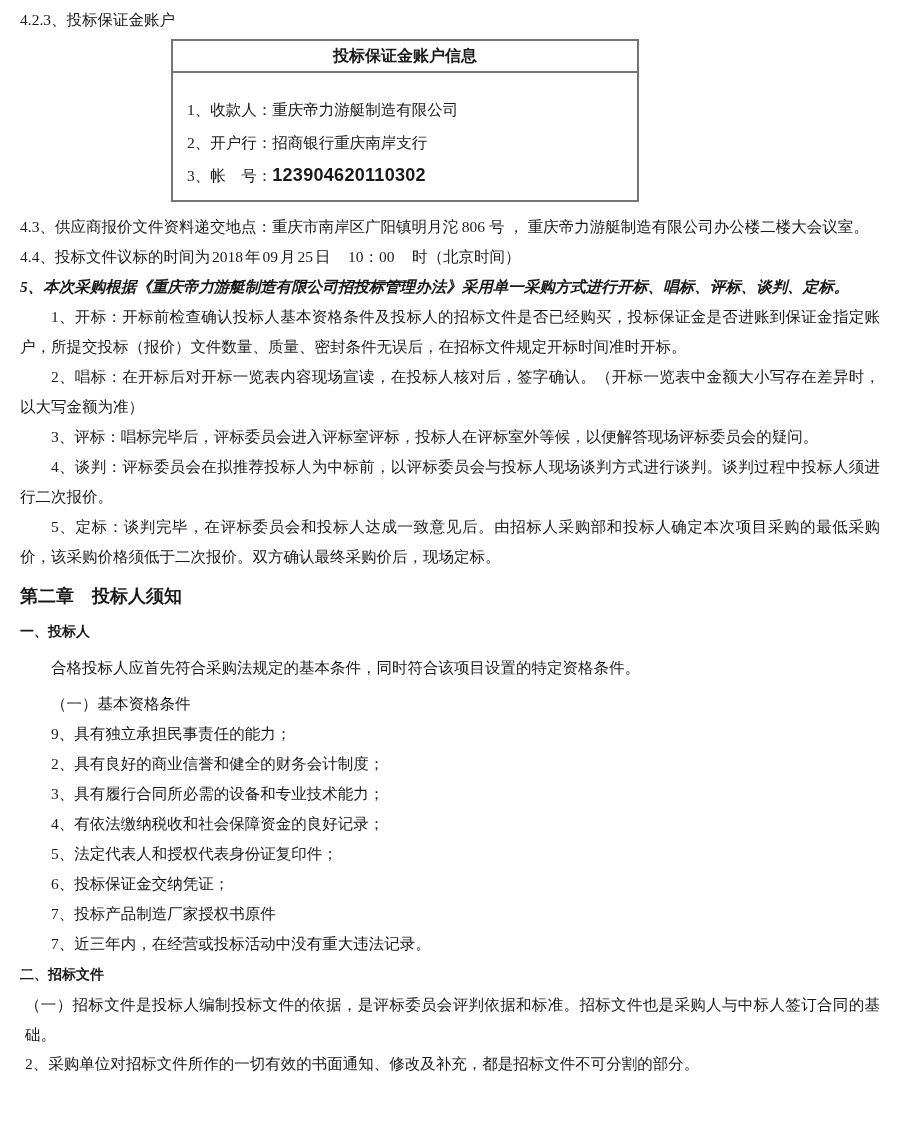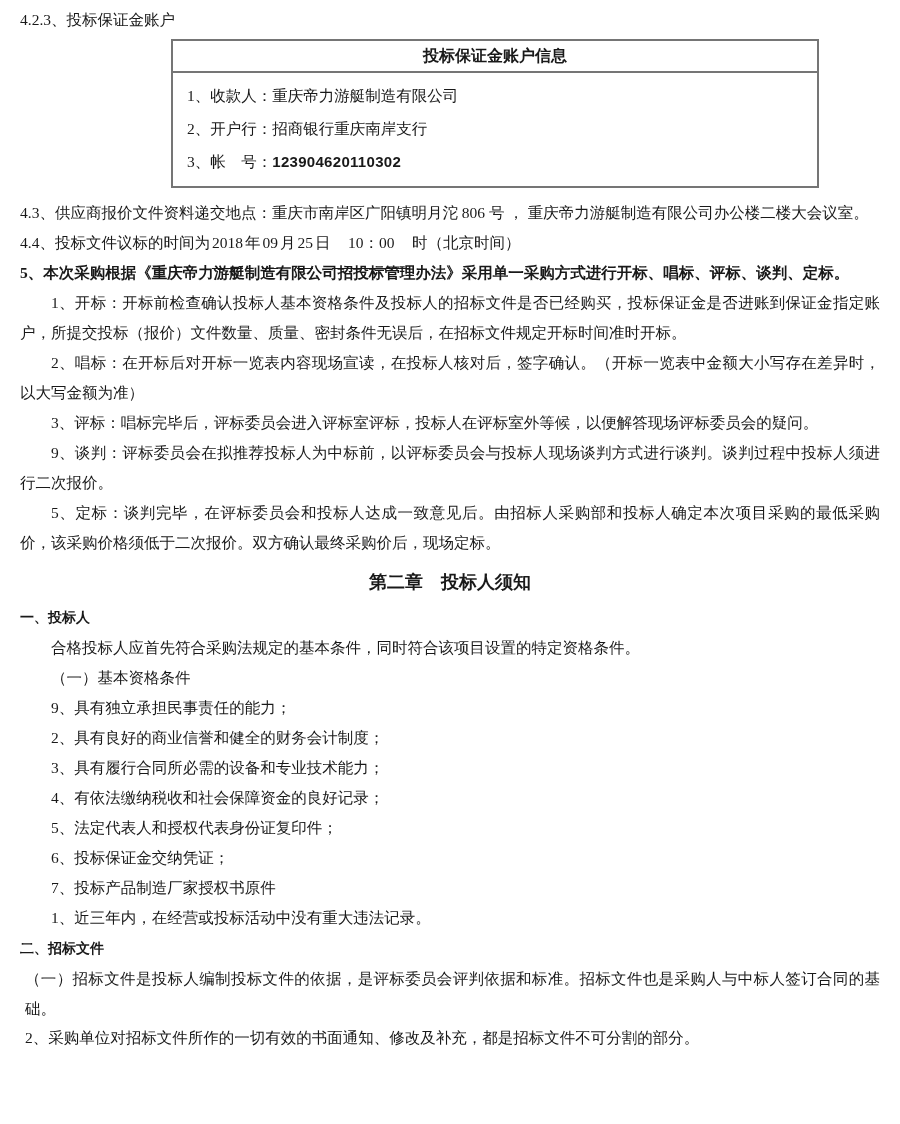--- a/index.html
+++ b/index.html
@@ -10,58 +10,57 @@
     background: #ffffff;
     color: #191919;
     font-family: "Liberation Serif", "DejaVu Serif", serif;
     font-size: 15.5px;
   }
   .page { padding: 6px 20px 0 20px; }
   p { margin: 0; line-height: 30px; }
 
   
   .h-plain { line-height: 28px; }
-  .bold { font-weight: bold; }
+  .bold { font-weight: bold; font-style: italic; }
   .chapter-title {
     font-size: 18px;
     font-weight: bold;
-    text-align: center;
     line-height: 32px;
     margin: 8px 0 4px 0;
   }
   .sec-head { font-weight: bold; font-size: 14px; line-height: 31px; }
 
   
   table.deposit {
     border-collapse: collapse;
-    width: 648px;
+    width: 468px;
     margin: 5px 0 10px 151px;
     border: 2px solid #757575;
   }
   table.deposit th {
     border-bottom: 2px solid #757575;
     font-size: 16px;
     font-weight: bold;
     text-align: center;
     padding: 5px 4px 4px 4px;
   }
-  table.deposit td { padding: 6px 12px 8px 14px; }
+  table.deposit td { padding: 20px 12px 8px 14px; }
   table.deposit td p { line-height: 33px; }
   .acct-num {
     font-family: "Liberation Sans", "DejaVu Sans", sans-serif;
     font-weight: bold;
-    font-size: 15px;
+    font-size: 18px;
     letter-spacing: 0.3px;
   }
 
   
   .ind2 { text-indent: 2em; }
   .just { text-align: justify; }
   .halfind { padding-left: 5px; }
-  .sp6 { margin-top: 0; }
+  .sp6 { margin-top: 6px; }
   .proc { line-height: 30px; text-align: justify; text-indent: 2em; }
 
   
   .u {
     border-bottom: 1px solid #191919;
     padding-bottom: 17px;
     margin: 0 2px;
     white-space: pre;
   }
 </style>
@@ -91,35 +90,35 @@
 
   <p>4.3、供应商报价文件资料递交地点：重庆市南岸区广阳镇明月沱 806 号 ， 重庆帝力游艇制造有限公司办公楼二楼大会议室。</p>
 
   <p><span>4.4、投标文件议标的时间为</span><span class="u">2018</span><span>年</span><span class="u">09</span><span>月</span><span class="u">25</span><span>日</span><span class="u">　10：00　</span><span>时（北京时间）</span></p>
 
   <p class="bold just">5、本次采购根据《重庆帝力游艇制造有限公司招投标管理办法》采用单一采购方式进行开标、唱标、评标、谈判、定标。</p>
 
   <p class="proc">1、开标：开标前检查确认投标人基本资格条件及投标人的招标文件是否已经购买，投标保证金是否进账到保证金指定账户，所提交投标（报价）文件数量、质量、密封条件无误后，在招标文件规定开标时间准时开标。</p>
   <p class="proc">2、唱标：在开标后对开标一览表内容现场宣读，在投标人核对后，签字确认。（开标一览表中金额大小写存在差异时，以大写金额为准）</p>
   <p class="proc">3、评标：唱标完毕后，评标委员会进入评标室评标，投标人在评标室外等候，以便解答现场评标委员会的疑问。</p>
-  <p class="proc">9、谈判：评标委员会在拟推荐投标人为中标前，以评标委员会与投标人现场谈判方式进行谈判。谈判过程中投标人须进行二次报价。</p>
+  <p class="proc">4、谈判：评标委员会在拟推荐投标人为中标前，以评标委员会与投标人现场谈判方式进行谈判。谈判过程中投标人须进行二次报价。</p>
   <p class="proc">5、定标：谈判完毕，在评标委员会和投标人达成一致意见后。由招标人采购部和投标人确定本次项目采购的最低采购价，该采购价格须低于二次报价。双方确认最终采购价后，现场定标。</p>
 
   <p class="chapter-title">第二章　投标人须知</p>
 
   <p class="sec-head">一、投标人</p>
   <p class="ind2 sp6">合格投标人应首先符合采购法规定的基本条件，同时符合该项目设置的特定资格条件。</p>
   <p class="ind2 sp6">（一）基本资格条件</p>
 
   <p class="ind2">9、具有独立承担民事责任的能力；</p>
   <p class="ind2">2、具有良好的商业信誉和健全的财务会计制度；</p>
   <p class="ind2">3、具有履行合同所必需的设备和专业技术能力；</p>
   <p class="ind2">4、有依法缴纳税收和社会保障资金的良好记录；</p>
   <p class="ind2">5、法定代表人和授权代表身份证复印件；</p>
   <p class="ind2">6、投标保证金交纳凭证；</p>
   <p class="ind2">7、投标产品制造厂家授权书原件</p>
-  <p class="ind2">1、近三年内，在经营或投标活动中没有重大违法记录。</p>
+  <p class="ind2">7、近三年内，在经营或投标活动中没有重大违法记录。</p>
 
   <p class="sec-head">二、招标文件</p>
   <p class="halfind just" style="line-height:29.5px">（一）招标文件是投标人编制投标文件的依据，是评标委员会评判依据和标准。招标文件也是采购人与中标人签订合同的基础。</p>
   <p class="halfind" style="line-height:29.5px">2、采购单位对招标文件所作的一切有效的书面通知、修改及补充，都是招标文件不可分割的部分。</p>
 
 </div>
 
 </body></html>

